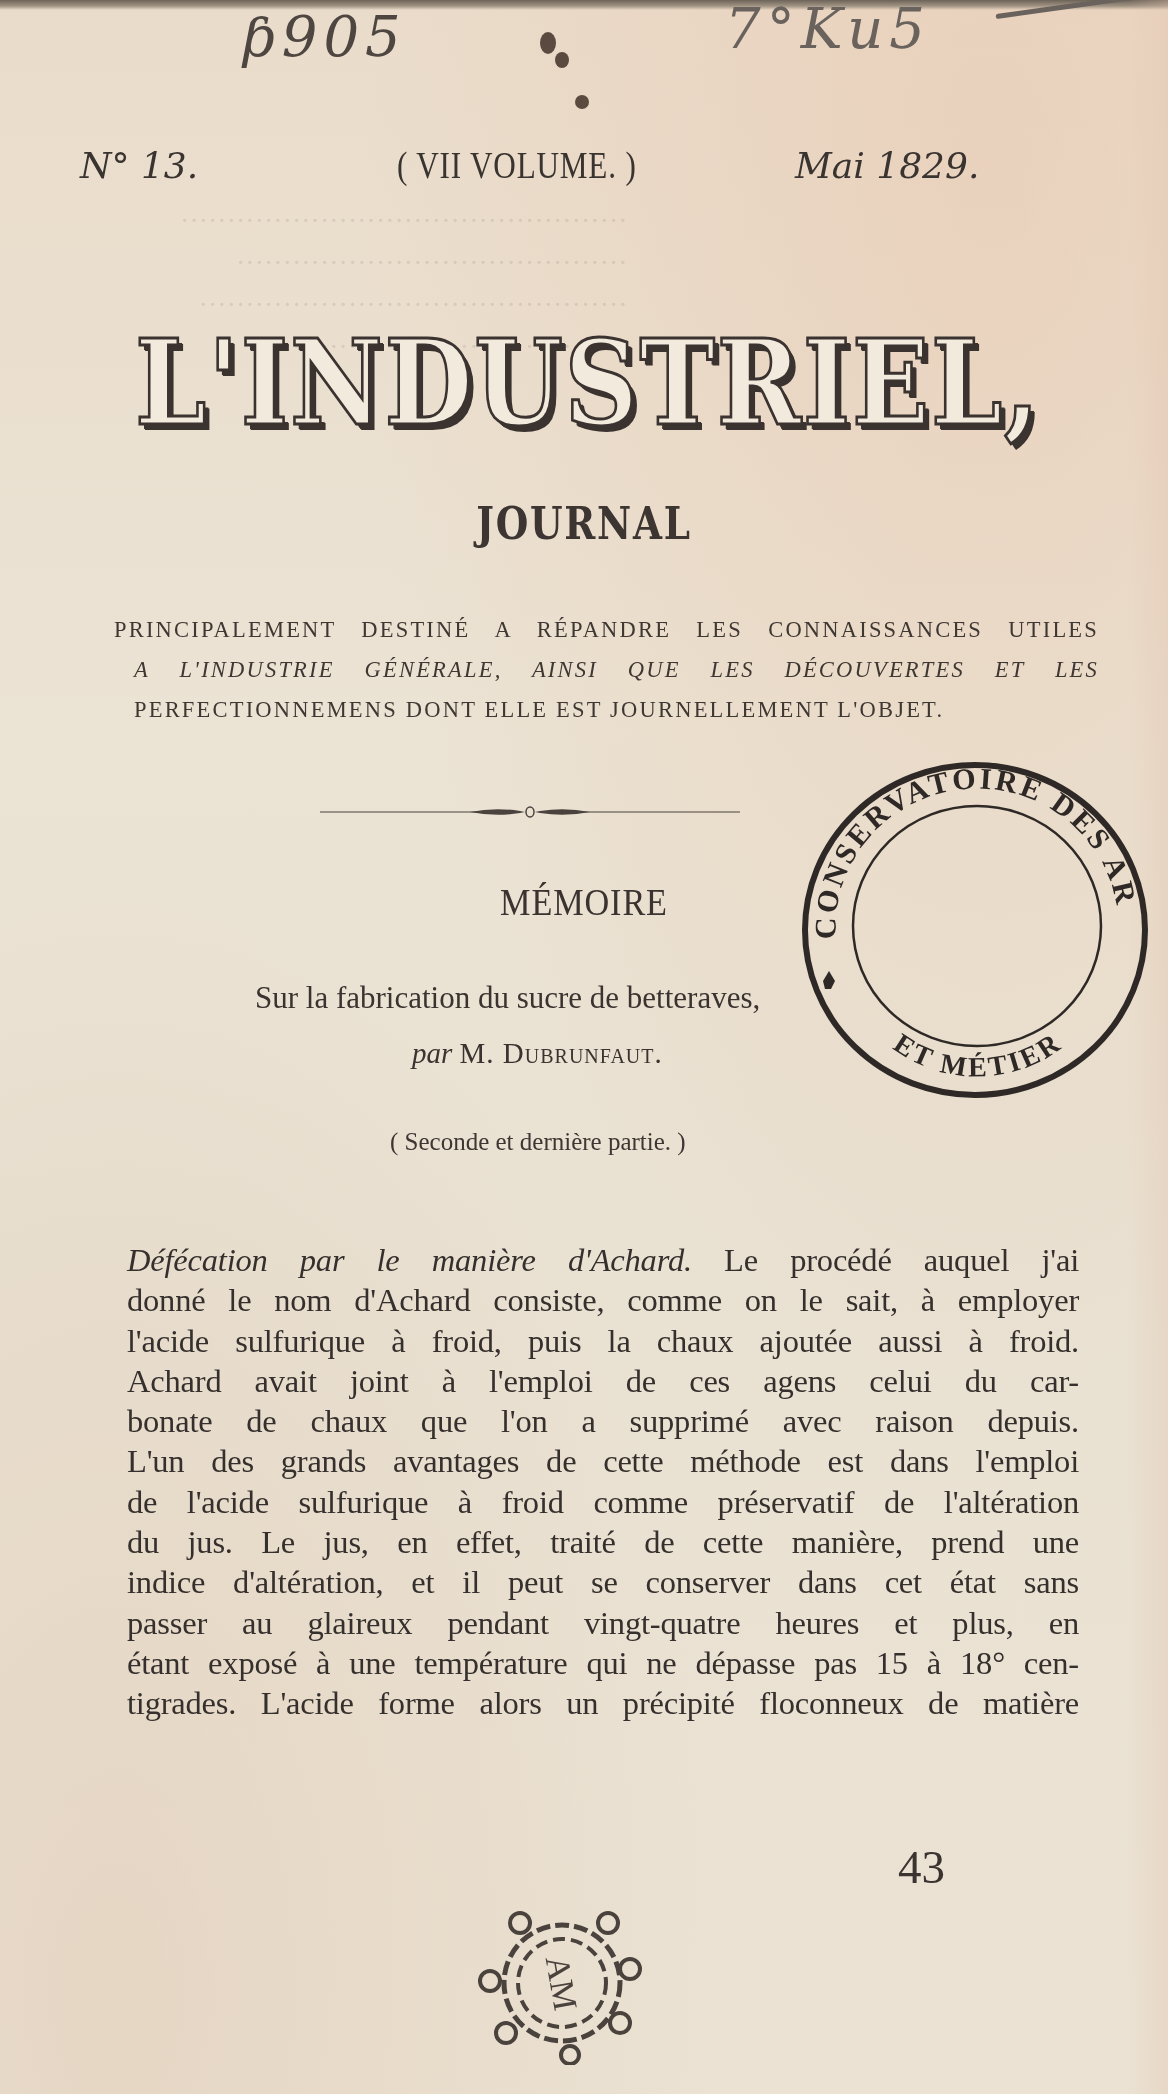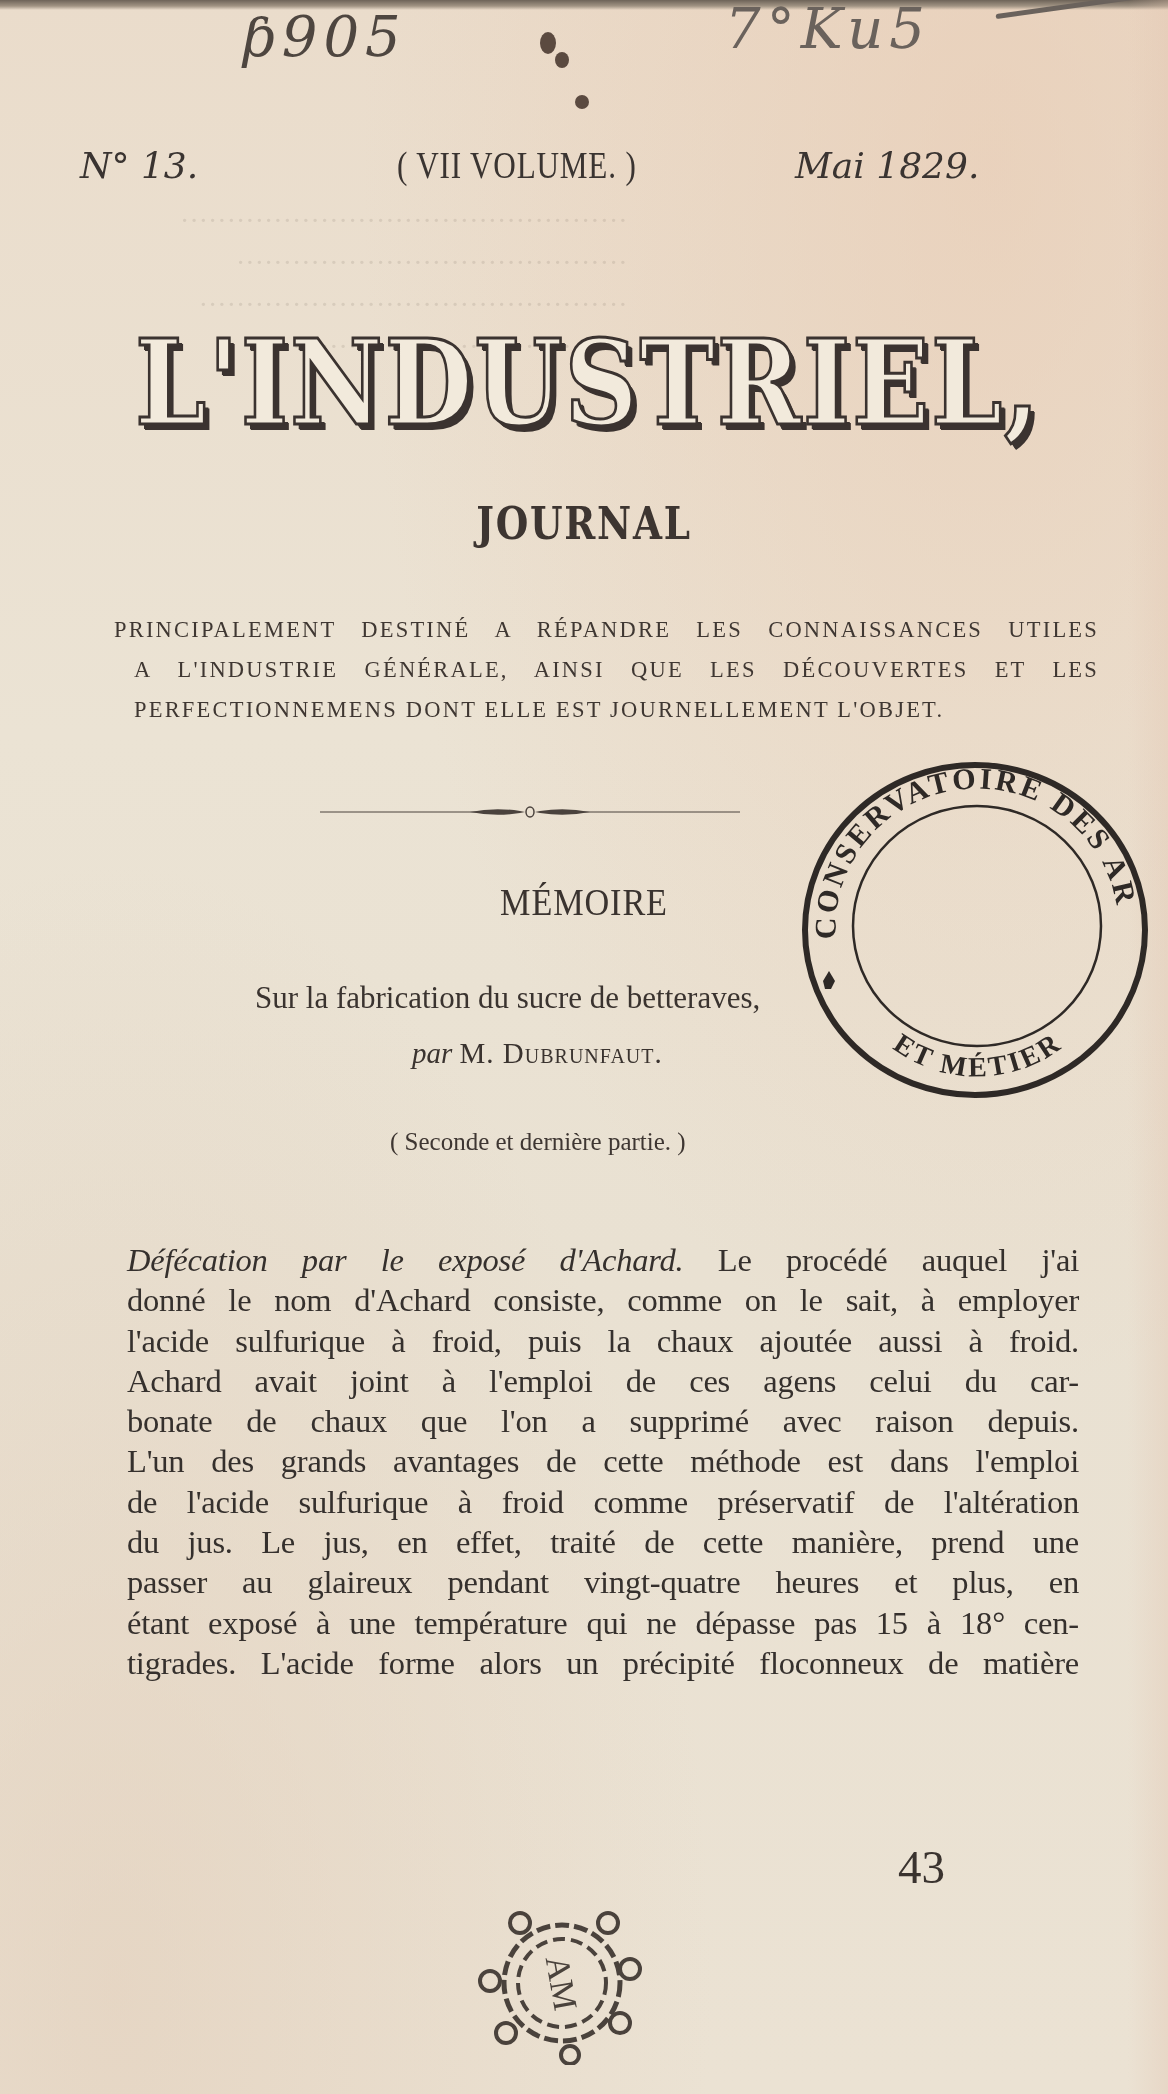--- a/index.html
+++ b/index.html
@@ -62,21 +62,21 @@
       font-family: "DejaVu Serif", serif; font-weight: bold; font-size: 44px;
       letter-spacing: 2px; color: #3d3531;
       transform: scaleX(0.85);
     }
     .prospectus {
       position: absolute; top: 610px; left: 82px; width: 985px;
       font-size: 22.5px; letter-spacing: 2.2px; line-height: 40px;
       color: #3f3732; text-transform: uppercase; margin-left: 32px;
     }
     .prospectus .l1 { display: block; text-align: justify; text-align-last: justify; }
-    .prospectus .l2 { display: block; padding-left: 20px; text-align: justify; text-align-last: justify; }
+    .prospectus .l2 { display: block; padding-left: 20px; text-align: justify; text-align-last: justify; font-style: italic; }
     .prospectus .l3 { display: block; padding-left: 20px; }
     .divider {
       position: absolute; top: 806px; left: 320px; width: 420px; height: 12px;
     }
     .memoire {
       position: absolute; top: 880px; left: 0; width: 1168px; text-align: center;
       font-size: 38px; letter-spacing: 1px; color: #3a332f;
       transform: scaleX(0.9);
     }
     .subtitle {
@@ -158,28 +158,29 @@
 
   <div class="memoire">MÉMOIRE</div>
   <div class="subtitle">Sur la fabrication du sucre de betteraves,</div>
   <div class="byline">
     <span class="par">par</span>
     <span class="name">M. Dubrunfaut.</span>
   </div>
   <div class="part">( Seconde et dernière partie. )</div>
 
   <div class="body">
-    <span class="line" style="padding-left:0;"><span class="lead">Défécation par le exposé d'Achard.</span><span> Le procédé auquel j'ai</span></span>
+    <span class="line" style="padding-left:0;"><span class="lead">Défécation par le manière d'Achard.</span><span> Le procédé auquel j'ai</span></span>
     <span class="line">donné le nom d'Achard consiste, comme on le sait, à employer</span>
     <span class="line">l'acide sulfurique à froid, puis la chaux ajoutée aussi à froid.</span>
     <span class="line">Achard avait joint à l'emploi de ces agens celui du car-</span>
     <span class="line">bonate de chaux que l'on a supprimé avec raison depuis.</span>
     <span class="line">L'un des grands avantages de cette méthode est dans l'emploi</span>
     <span class="line">de l'acide sulfurique à froid comme préservatif de l'altération</span>
     <span class="line">du jus. Le jus, en effet, traité de cette manière, prend une</span>
+    <span class="line">indice d'altération, et il peut se conserver dans cet état sans</span>
     <span class="line">passer au glaireux pendant vingt-quatre heures et plus, en</span>
     <span class="line">étant exposé à une température qui ne dépasse pas 15 à 18° cen-</span>
     <span class="line">tigrades. L'acide forme alors un précipité floconneux de matière</span>
   </div>
 
   <div class="page-number">43</div>
 
   <svg class="stamp" viewBox="0 0 354 344">
     <defs>
       <path id="stampTop" d="M 40 190 A 140 138 0 0 1 320 150"></path>

